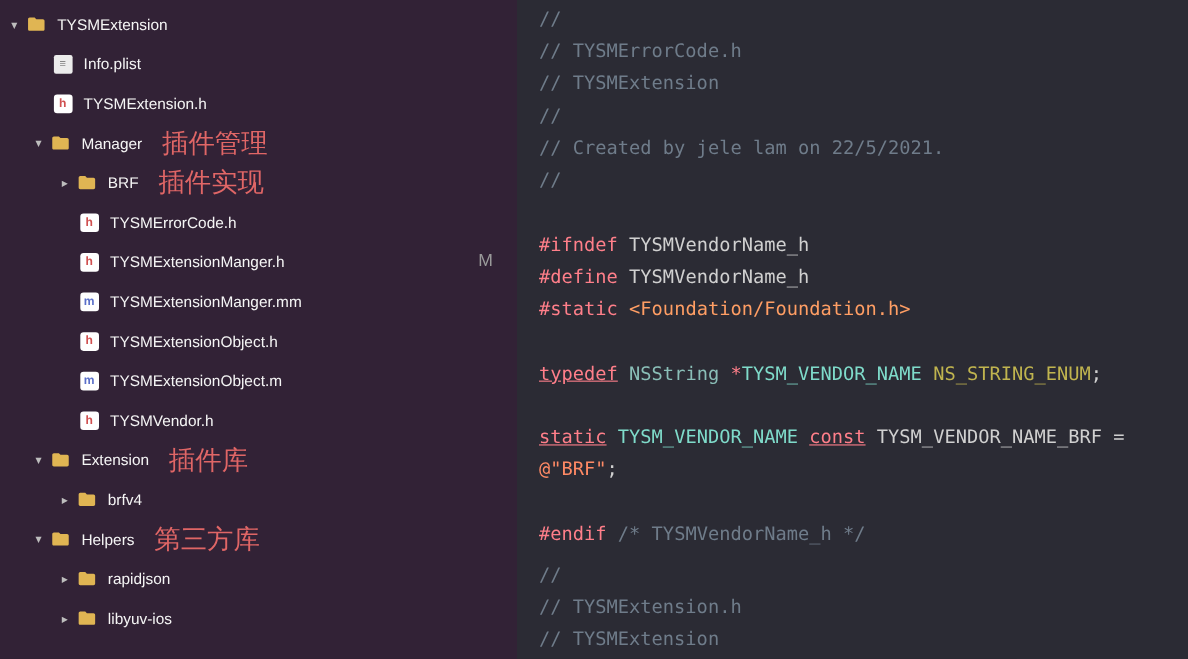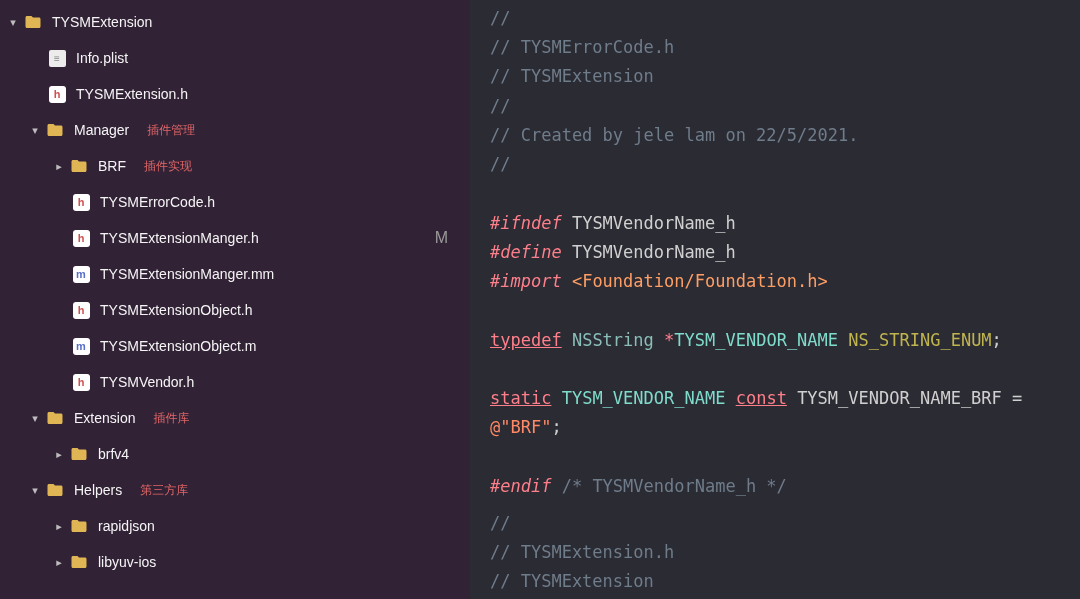--- a/index.html
+++ b/index.html
@@ -64,40 +64,40 @@
     width:18px;height:14px;background:#e6a23c;border-radius:2px 2px 3px 3px;
     position:relative;
   }
   .framework-icon::before{
     content:"";position:absolute;top:-4px;left:4px;width:10px;height:4px;
     background:#e6a23c;border-radius:2px 2px 0 0;
   }
   .label { font-size:14px; }
   .annotation {
     color:#e06666;
-    font-size:12px;
+    font-size:24px;
     margin-left:18px;
     font-weight:400;
   }
   .vcs-badge {
     position:absolute; right:22px; color:#9a9a9a; font-size:16px; font-weight:500;
   }
   .editor {
     flex:1;
     background:#2b2b34;
     display:flex;
     flex-direction:column;
     font-family: "SF Mono","Menlo","Monaco",monospace;
     font-size:17px;
     line-height:1.72;
   }
   .pane { padding: 4px 0 4px 20px; }
   .pane-divider { height:2px; background:#1a1a20; }
   .tok-comment { color:#6f7c8a; }
-  .tok-pp { color:#ff7f8a;font-style:italic; }
+  .tok-pp { color:#ff7f8a; }
   .tok-kw { color:#ff7f8a;text-decoration:underline; }
   .tok-type { color:#7fdbca; }
   .tok-type2 { color:#8abeb7; }
   .tok-const { color:#c0b44f; }
   .tok-str { color:#ff8a65; }
   .tok-angle { color:#ff9e64; }
   .tok-plain { color:#d0d0d0; }
   .tok-star { color:#ff7f8a; }
 </style>
 </head>
@@ -275,21 +275,21 @@
     <div class="tok-comment">//  Created by jele lam on 22/5/2021.</div>
     <div class="tok-comment">//</div>
     <div>&nbsp;</div>
     <div>
       <span class="tok-pp">#ifndef</span><span> </span><span class="tok-plain">TYSMVendorName_h</span>
     </div>
     <div>
       <span class="tok-pp">#define</span><span> </span><span class="tok-plain">TYSMVendorName_h</span>
     </div>
     <div>
-      <span class="tok-pp">#import</span><span> </span><span class="tok-angle">&lt;Foundation/Foundation.h&gt;</span>
+      <span class="tok-pp">#static</span><span> </span><span class="tok-angle">&lt;Foundation/Foundation.h&gt;</span>
     </div>
     <div>&nbsp;</div>
     <div>
       <span class="tok-kw">typedef</span><span> </span><span class="tok-type2">NSString</span><span> </span><span class="tok-star">*</span><span class="tok-type">TYSM_VENDOR_NAME</span><span> </span><span class="tok-const">NS_STRING_ENUM</span><span class="tok-plain">;</span>
     </div>
     <div>&nbsp;</div>
     <div>
       <span class="tok-kw">static</span><span> </span><span class="tok-type">TYSM_VENDOR_NAME</span><span> </span><span class="tok-kw">const</span><span> </span><span class="tok-plain">TYSM_VENDOR_NAME_BRF</span><span> </span><span class="tok-plain">=</span><span> </span><span class="tok-str">@"BRF"</span><span class="tok-plain">;</span>
     </div>
     <div>&nbsp;</div>

